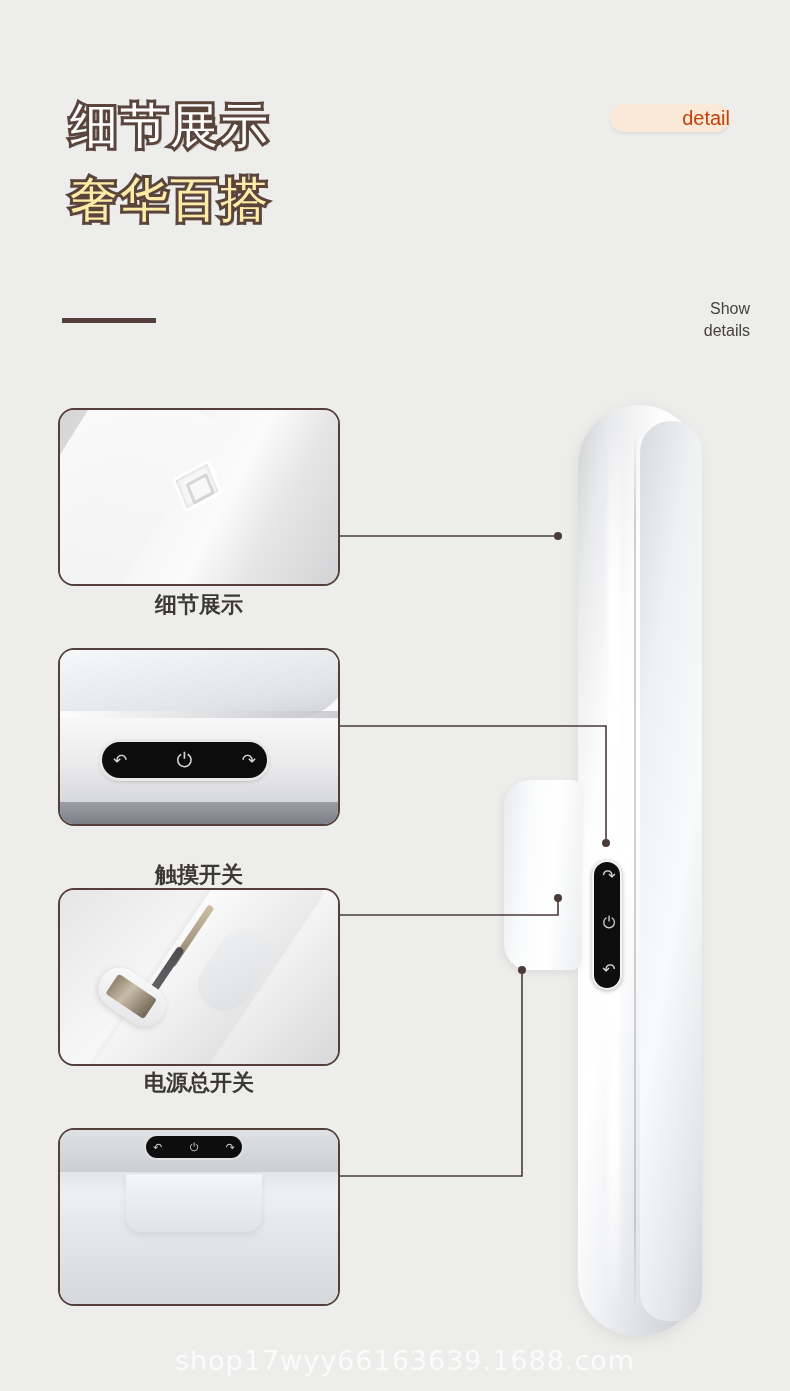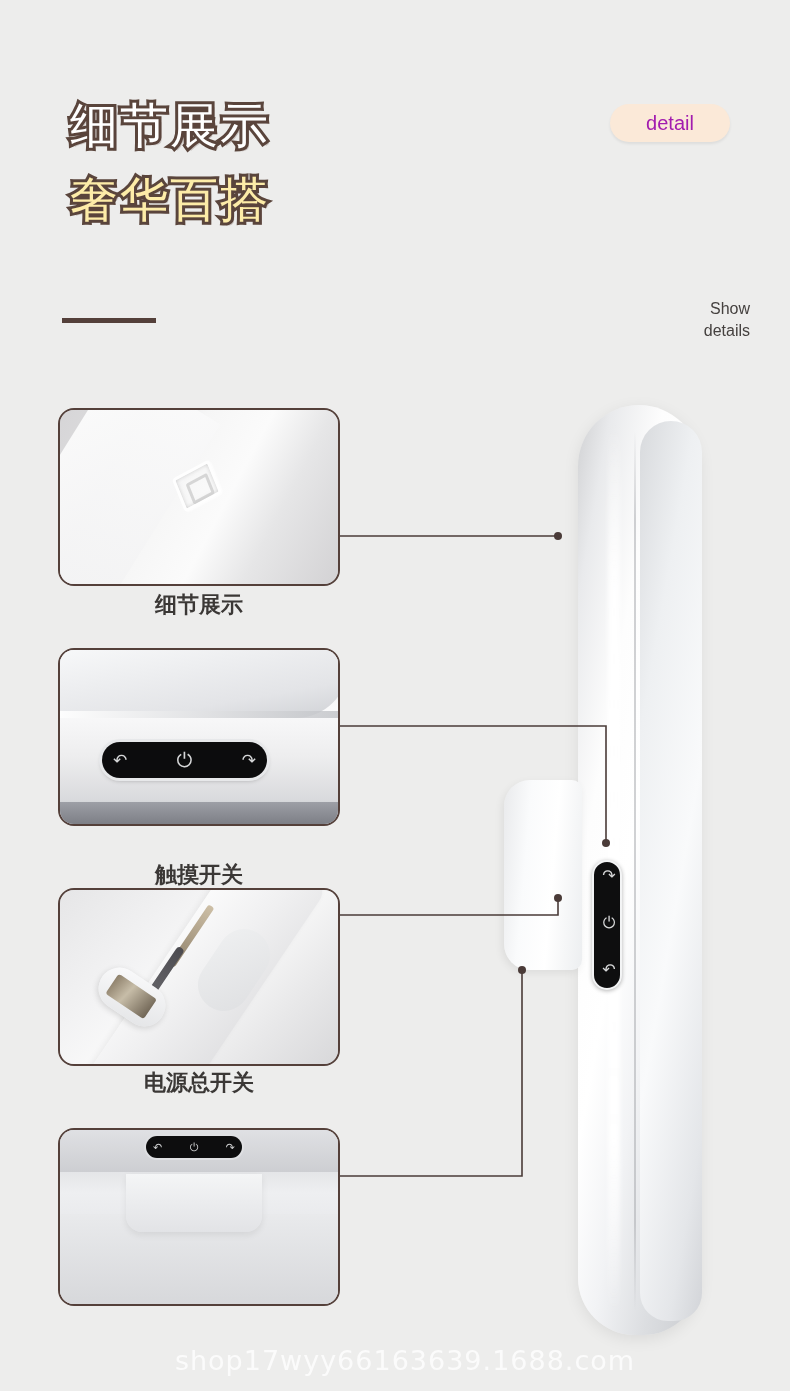--- a/index.html
+++ b/index.html
@@ -35,26 +35,26 @@
   .title-line-2 {
     color:#fdeca8;
     -webkit-text-stroke:6px #5a453c;
     paint-order: stroke fill;
     text-shadow: 3px 3px 0 rgba(90,69,60,.25);
   }
 
   .detail-badge {
     position:absolute;
     left:610px; top:104px;
-    width:120px; height:38px;
+    width:120px; height:28px;
     border-radius:19px;
     background:#fbe9d8;
-    color:#a21caf;
+    color:#c2410c;
     font-size:20px;
-    display:flex; align-items:center; justify-content:center;
+    display:flex; align-items:center; justify-content:flex-end;
     box-shadow:0 2px 3px rgba(0,0,0,.07);
   }
 
   .show-details {
     position:absolute;
     left:640px; top:298px;
     width:110px;
     text-align:right;
     font-size:16px;
     line-height:22px;

